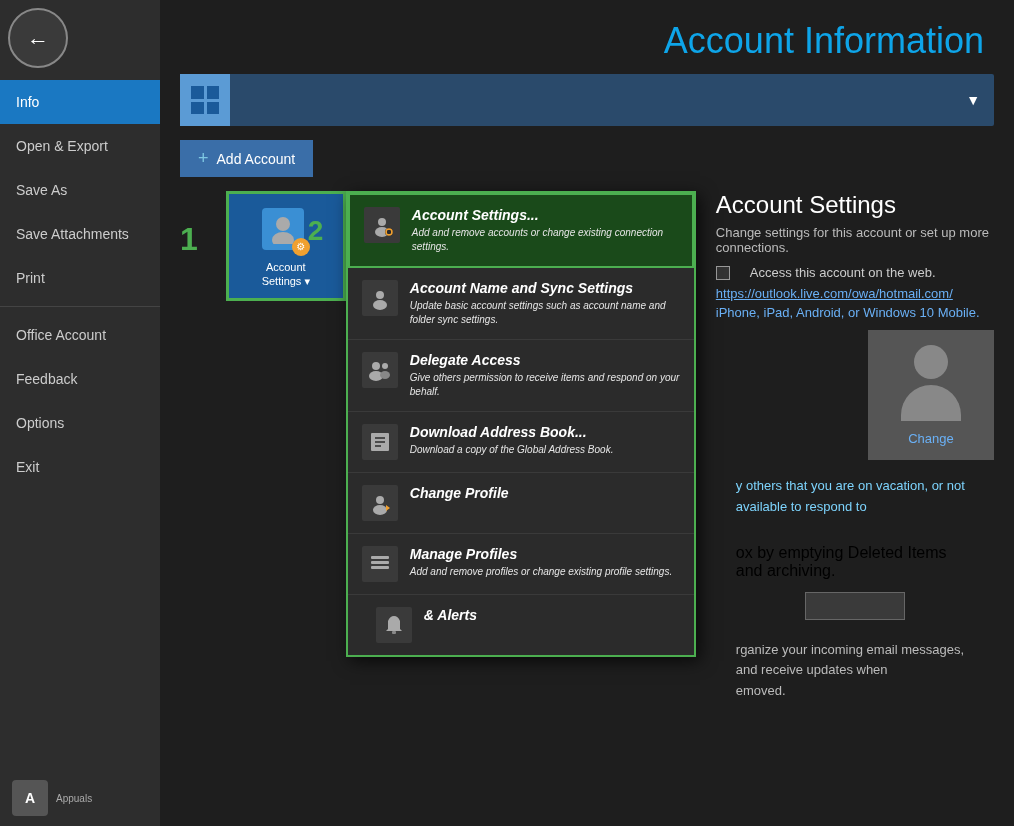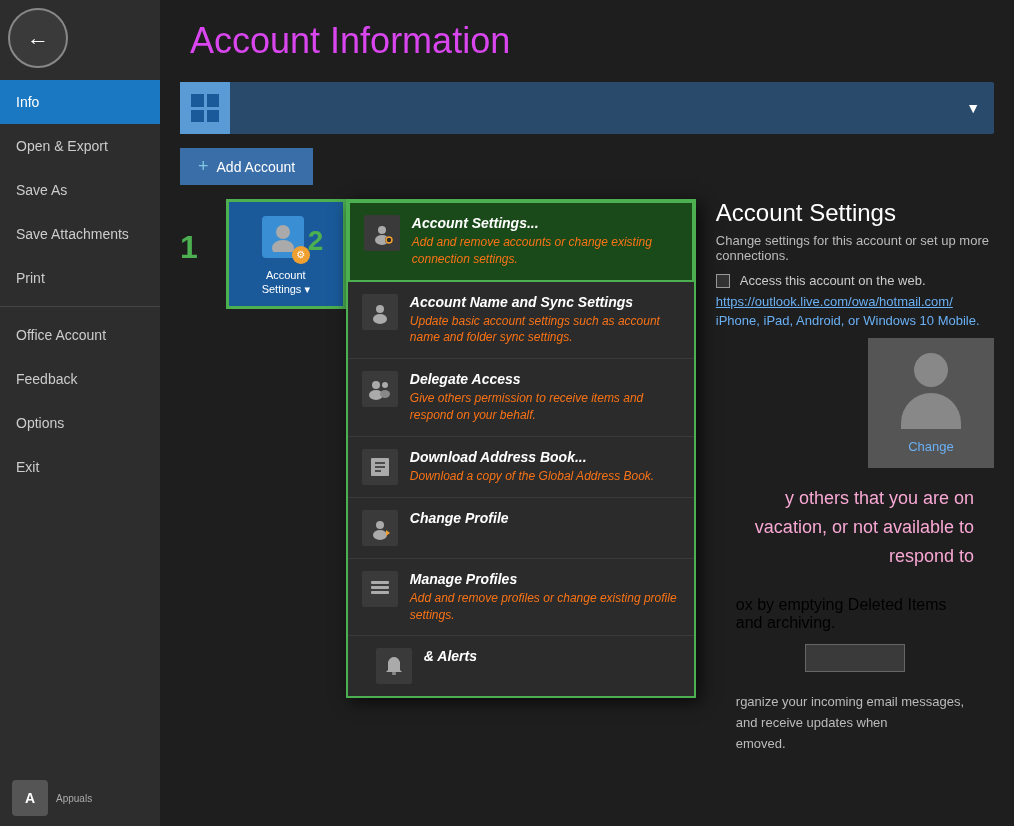--- a/index.html
+++ b/index.html
@@ -83,24 +83,25 @@
 
     
     .main {
       flex: 1;
       background: #1e1e1e;
       padding: 0;
       overflow: hidden;
       position: relative;
     }
     .page-title {
-      color: #d946ef;
+      color: #0ea5e9;
       font-size: 36px;
       font-weight: 300;
-      padding: 20px 30px 20px 30px;
+      padding: 20px 30px 12px 30px;
+      text-align: right;
     }
 
     
     .account-bar {
       display: flex;
       align-items: center;
       margin: 0 20px;
       background: #2a4a6b;
       height: 52px;
       border-radius: 2px;
@@ -211,21 +212,21 @@
       margin-bottom: 6px;
     }
     .account-settings-desc {
       color: #bbb;
       font-size: 13px;
       margin-bottom: 10px;
     }
     .account-web-row {
       display: flex;
       align-items: center;
-      gap: 10px;
+      gap: 20px;
       margin-bottom: 6px;
     }
     .checkbox-square {
       width: 14px;
       height: 14px;
       border: 1px solid #999;
       background: #333;
     }
     .account-web-label {
       color: #ccc;
@@ -324,41 +325,40 @@
       flex: 1;
       font-style: italic;
     }
     .dropdown-item-title {
       color: white;
       font-size: 14px;
       font-weight: 600;
       margin-bottom: 3px;
     }
     .dropdown-item-desc {
-      color: #f97316;
-      font-size: 12px;
+      color: #e5e5e5;
+      font-size: 10px;
       line-height: 1.4;
     }
     .item-number-badge {
       position: absolute;
       left: -42px;
       top: 50%;
       transform: translateY(-50%);
       color: #4caf50;
       font-size: 28px;
       font-weight: bold;
     }
 
     
     .below-row {
       padding: 16px 20px;
-      color: #f9a8d4;
-      font-size: 18px;
+      color: #7dd3fc;
+      font-size: 13px;
       line-height: 1.6;
-      text-align: right;
     }
     .below-row2 {
       padding: 10px 20px;
       display: flex;
       align-items: center;
       gap: 12px;
       flex-direction: column;
     }
     .empty-btn {
       width: 100px;

